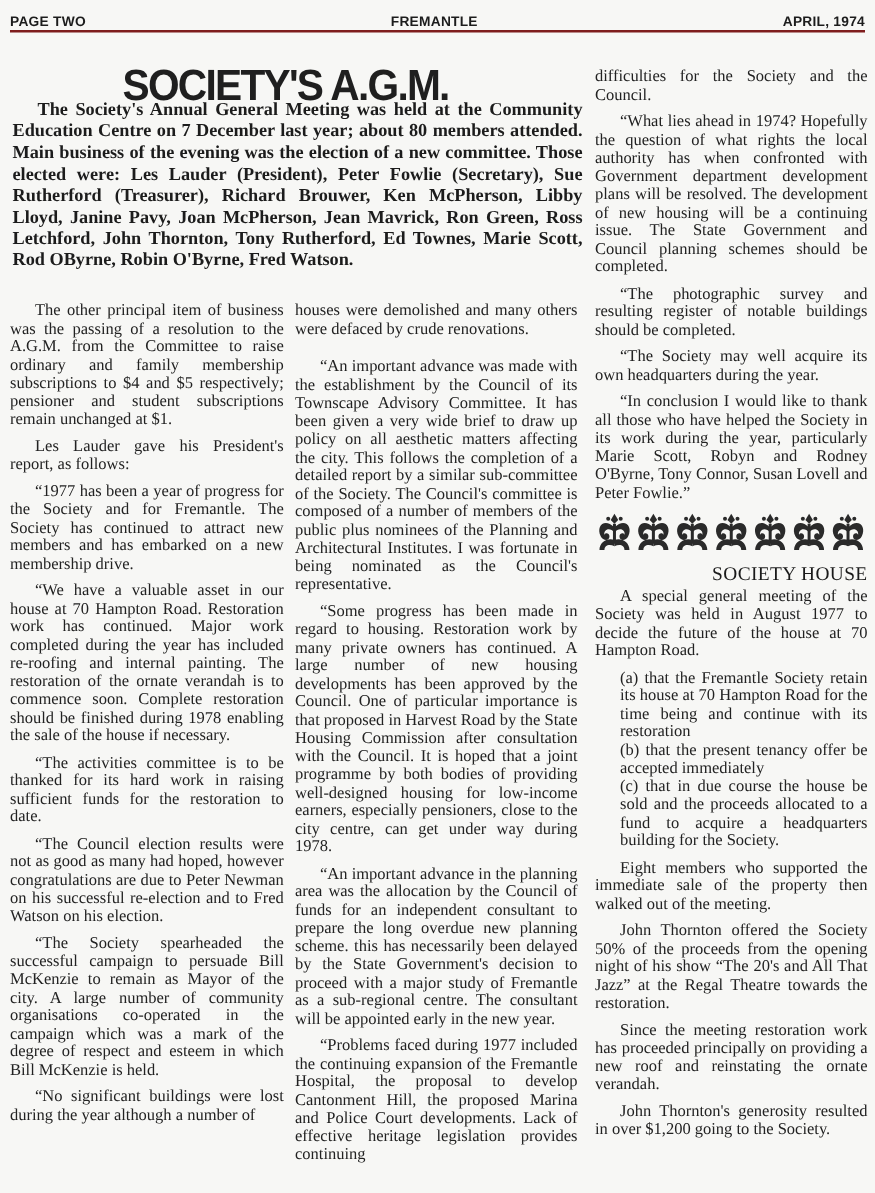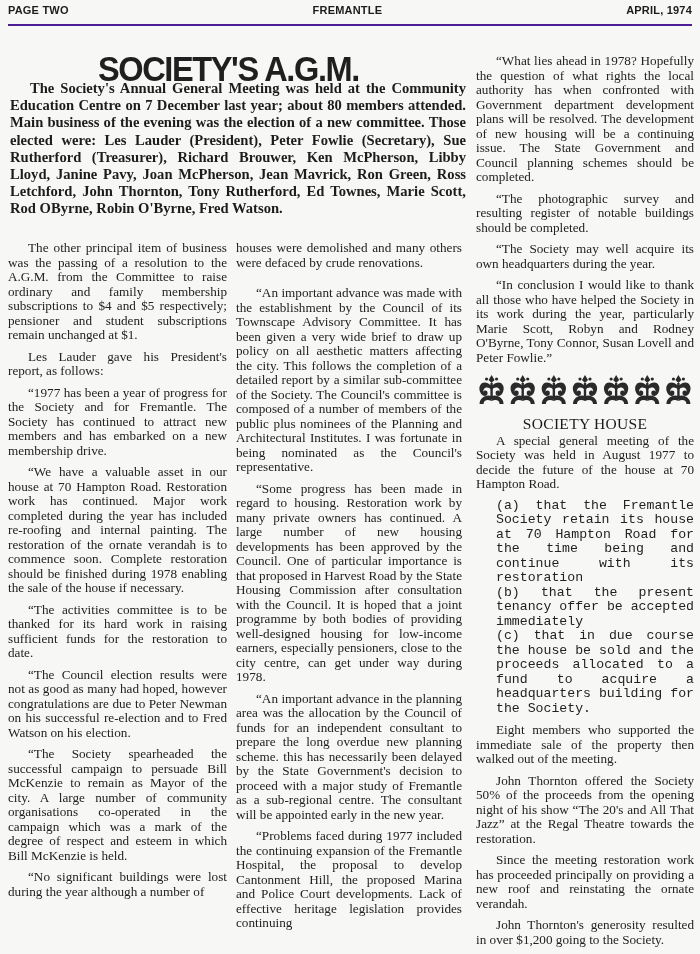--- a/index.html
+++ b/index.html
@@ -4,24 +4,24 @@
 <style>
   html, body { margin: 0; padding: 0; }
   body {
     width: 700px; height: 954px; overflow: hidden;
     background: #f7f7f5; color: #1c1c1c;
     font-family: "Liberation Serif", "DejaVu Serif", serif;
     position: relative;
   }
   .masthead {
     position: absolute; left: 8px; right: 8px; top: 4px; height: 20px;
-    display: flex; justify-content: space-between; align-items: flex-start;
+    display: flex; justify-content: space-between; align-items: flex-end;
     font-family: "Liberation Sans", "DejaVu Sans", sans-serif;
     font-weight: bold; font-size: 11px; letter-spacing: 0.2px;
-    border-bottom: 2px solid #4c1d95;
+    border-bottom: 2px solid #7f1d1d;
   }
   .headline {
     position: absolute; left: 98px; top: 49px;
     font-family: "Liberation Sans", "DejaVu Sans", sans-serif;
     font-weight: bold; font-size: 35px; letter-spacing: -1.5px;
     color: #1f1f1f; transform: scaleX(0.93); transform-origin: left;
   }
   .lede {
     position: absolute; left: 10px; top: 80px; width: 456px;
     font-weight: bold; font-size: 14.6px; line-height: 17.2px;
@@ -34,24 +34,24 @@
     hyphens: manual;
   }
   .col p { margin: 0 0 7px 0; text-indent: 20px; }
   .col p.nomargin { margin-bottom: 16px; }
   .col p.noindent { text-indent: 0; }
   #col1 { left: 8px; top: 241px; width: 219px; }
   #col2 { left: 236px; top: 241px; width: 226px; }
   #col3 { left: 476px; top: 54px; width: 218px; }
   .ornament { margin: 8px 0 10px 0; height: 34px; display: block; }
   .subhead {
-    text-align: center; font-size: 15.5px; margin: 2px 0 2px 0;
+    text-align: right; font-size: 15.5px; margin: 2px 0 2px 0;
     letter-spacing: 0.3px; color: #1a1a1a;
   }
-  .motion p { margin: 0; text-indent: 0; padding-left: 20px; font-family: Liberation Mono, monospace; }
+  .motion p { margin: 0; text-indent: 0; padding-left: 20px; }
 </style>
 </head>
 <body>
 
 <div class="masthead">
   <span>PAGE TWO</span>
   <span>FREMANTLE</span>
   <span>APRIL, 1974</span>
 </div>
 
@@ -74,21 +74,22 @@
 
 <div class="col" id="col2">
   <p class="noindent nomargin">houses were demolished and many others were defaced by crude renovations.</p>
   <p>“An important advance was made with the establishment by the Council of its Townscape Advisory Committee. It has been given a very wide brief to draw up policy on all aesthetic matters affecting the city. This follows the completion of a detailed report by a similar sub-committee of the Society. The Council's committee is composed of a number of members of the public plus nominees of the Planning and Architectural Institutes. I was fortunate in being nominated as the Council's representative.</p>
   <p>“Some progress has been made in regard to housing. Restoration work by many private owners has continued. A large number of new housing developments has been approved by the Council. One of particular importance is that proposed in Harvest Road by the State Housing Commission after consultation with the Council. It is hoped that a joint programme by both bodies of providing well-designed housing for low-income earners, especially pensioners, close to the city centre, can get under way during 1978.</p>
   <p>“An important advance in the planning area was the allocation by the Council of funds for an independent consultant to prepare the long overdue new planning scheme. this has necessarily been delayed by the State Government's decision to proceed with a major study of Fremantle as a sub-regional centre. The consultant will be appointed early in the new year.</p>
   <p>“Problems faced during 1977 included the continuing expansion of the Fremantle Hospital, the proposal to develop Cantonment Hill, the proposed Marina and Police Court developments. Lack of effective heritage legislation provides continuing</p>
 </div>
 
 <div class="col" id="col3">
-  <p>“What lies ahead in 1978? Hopefully the question of what rights the local authority has when confronted with Government department development plans will be resolved. The development of new housing will be a continuing issue. The State Government and Council planning schemes should be completed.</p>
+  <p class="noindent">difficulties for the Society and the Council.</p>
+  <p>“What lies ahead in 1974? Hopefully the question of what rights the local authority has when confronted with Government department development plans will be resolved. The development of new housing will be a continuing issue. The State Government and Council planning schemes should be completed.</p>
   <p>“The photographic survey and resulting register of notable buildings should be completed.</p>
   <p>“The Society may well acquire its own headquarters during the year.</p>
   <p>“In conclusion I would like to thank all those who have helped the Society in its work during the year, particularly Marie Scott, Robyn and Rodney O'Byrne, Tony Connor, Susan Lovell and Peter Fowlie.”</p>
 
   <svg class="ornament" viewBox="0 0 218 34" width="218" height="34">
     <g id="orn-row" fill="#2a2a2a">
         <g transform="translate(15.571428571428571,17)">
           <path d="M0,-15 L3,-10 L0,-7 L-3,-10 Z"></path>
           <path d="M-1.2,-7 h2.4 v16 h-2.4 Z"></path>
           <path d="M0,-4 C8,-12 15,-5 11,3 C9,7 4,7 4,3 C4,0 8,0 8,2 C9,-2 4,-5 0,0 Z"></path>

